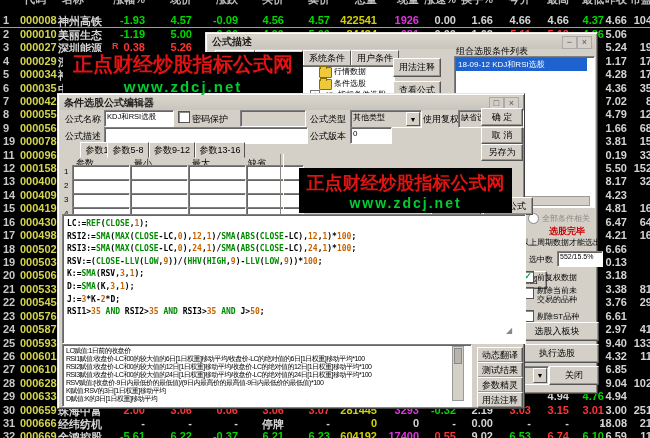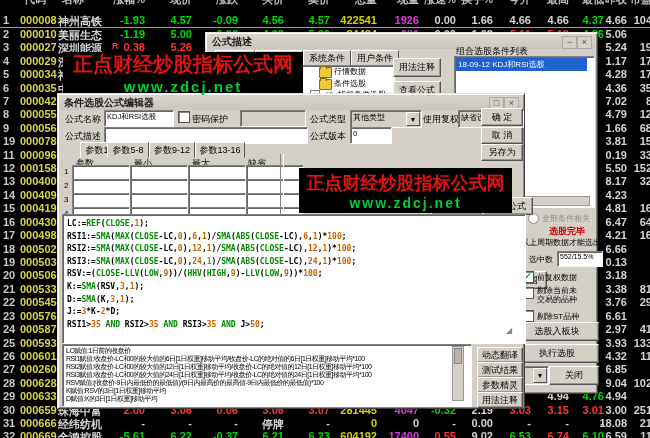--- a/index.html
+++ b/index.html
@@ -248,32 +248,32 @@
       </div>
       <div>
         <div class="cell c-num" style="left:3px;top:323px">24</div>
         <div class="cell c-code" style="left:20px;top:323px">000587</div>
         <div class="cell c-w" style="right:23px;top:323px">2.97</div>
         <div class="cell c-w" style="right:-2px;top:323px">41</div>
       </div>
       <div>
         <div class="cell c-num" style="left:3px;top:337px">25</div>
         <div class="cell c-code" style="left:20px;top:337px">000593</div>
-        <div class="cell c-w" style="right:23px;top:337px">3.93</div>
+        <div class="cell c-w" style="right:23px;top:337px">9.40</div>
         <div class="cell c-w" style="right:-2px;top:337px">133</div>
       </div>
       <div>
         <div class="cell c-num" style="left:3px;top:350px">26</div>
         <div class="cell c-code" style="left:20px;top:350px">000601</div>
         <div class="cell c-w" style="right:23px;top:350px">4.32</div>
         <div class="cell c-w" style="right:-2px;top:350px">11</div>
       </div>
       <div>
         <div class="cell c-num" style="left:3px;top:363px">27</div>
-        <div class="cell c-code" style="left:20px;top:363px">000260</div>
+        <div class="cell c-code" style="left:20px;top:363px">000610</div>
         <div class="cell c-w" style="right:23px;top:363px">6.85</div>
       </div>
       <div>
         <div class="cell c-num" style="left:3px;top:377px">28</div>
         <div class="cell c-code" style="left:20px;top:377px">000628</div>
         <div class="cell c-w" style="right:23px;top:377px">9.04</div>
         <div class="cell c-w" style="right:-2px;top:377px">102</div>
       </div>
       <div>
         <div class="cell c-num" style="left:3px;top:390px">29</div>
@@ -285,21 +285,21 @@
       <div>
         <div class="cell c-num" style="left:3px;top:404px">30</div>
         <div class="cell c-code" style="left:20px;top:404px">000659</div>
         <div class="cell c-w" style="left:58px;top:404px">珠海中富</div>
         <div class="cell c-r" style="right:505px;top:404px">2.00</div>
         <div class="cell c-r" style="right:458px;top:404px">3.06</div>
         <div class="cell c-r" style="right:412px;top:404px">0.06</div>
         <div class="cell c-r" style="right:366px;top:404px">3.06</div>
         <div class="cell c-r" style="right:320px;top:404px">3.07</div>
         <div class="cell c-y" style="right:273px;top:404px">281445</div>
-        <div class="cell c-m" style="right:231px;top:404px">4047</div>
+        <div class="cell c-m" style="right:231px;top:404px">3293</div>
         <div class="cell c-g" style="right:194px;top:404px">-0.32</div>
         <div class="cell c-w" style="right:157px;top:404px">2.19</div>
         <div class="cell c-r" style="right:119px;top:404px">3.03</div>
         <div class="cell c-r" style="right:81px;top:404px">3.15</div>
         <div class="cell c-r" style="right:46px;top:404px">3.01</div>
         <div class="cell c-w" style="right:23px;top:404px">3.00</div>
         <div class="cell c-w" style="right:-2px;top:404px">251</div>
       </div>
       <div>
         <div class="cell c-num" style="left:3px;top:417px">31</div>
@@ -464,21 +464,20 @@
     <div class="btn" style="left:425px;top:103px;width:48px;height:16px">测试公式</div>
 
     <div class="btn" style="left:419px;top:253px;width:44px;height:14px">动态翻译</div>
     <div class="btn" style="left:419px;top:268px;width:44px;height:14px">测试结果</div>
     <div class="btn" style="left:419px;top:283px;width:44px;height:14px">参数精灵</div>
     <div class="btn" style="left:419px;top:298px;width:44px;height:14px">用法注释</div>
   </div>
 
   <div id="codearea" style="z-index:31">
       <div>LC:=<span class="kw">REF</span>(<span class="kw">CLOSE</span>,<span class="num">1</span>);</div>
-      <div>RSI1:=<span class="kw">SMA</span>(<span class="kw">MAX</span>(<span class="kw">CLOSE</span>-LC,<span class="num">0</span>),<span class="num">6</span>,<span class="num">1</span>)/<span class="kw">SMA</span>(<span class="kw">ABS</span>(<span class="kw">CLOSE</span>-LC),<span class="num">6</span>,<span class="num">1</span>)*<span class="num">100</span>;</div>
       <div>RSI2:=<span class="kw">SMA</span>(<span class="kw">MAX</span>(<span class="kw">CLOSE</span>-LC,<span class="num">0</span>),<span class="num">12</span>,<span class="num">1</span>)/<span class="kw">SMA</span>(<span class="kw">ABS</span>(<span class="kw">CLOSE</span>-LC),<span class="num">12</span>,<span class="num">1</span>)*<span class="num">100</span>;</div>
       <div>RSI3:=<span class="kw">SMA</span>(<span class="kw">MAX</span>(<span class="kw">CLOSE</span>-LC,<span class="num">0</span>),<span class="num">24</span>,<span class="num">1</span>)/<span class="kw">SMA</span>(<span class="kw">ABS</span>(<span class="kw">CLOSE</span>-LC),<span class="num">24</span>,<span class="num">1</span>)*<span class="num">100</span>;</div>
       <div>RSV:=(<span class="kw">CLOSE</span>-<span class="kw">LLV</span>(<span class="kw">LOW</span>,<span class="num">9</span>))/(<span class="kw">HHV</span>(<span class="kw">HIGH</span>,<span class="num">9</span>)-<span class="kw">LLV</span>(<span class="kw">LOW</span>,<span class="num">9</span>))*<span class="num">100</span>;</div>
       <div>K:=<span class="kw">SMA</span>(RSV,<span class="num">3</span>,<span class="num">1</span>);</div>
       <div>D:=<span class="kw">SMA</span>(K,<span class="num">3</span>,<span class="num">1</span>);</div>
       <div>J:=<span class="num">3</span>*K-<span class="num">2</span>*D;</div>
       <div>RSI1&gt;<span class="num">35</span> <span class="kw">AND</span> RSI2&gt;<span class="num">35</span> <span class="kw">AND</span> RSI3&gt;<span class="num">35</span> <span class="kw">AND</span> J&gt;<span class="num">50</span>;</div>
     </div>
   <div class="grip" style="left:506px;top:326px;z-index:32">◢</div>
   <div id="descarea" style="z-index:31">

